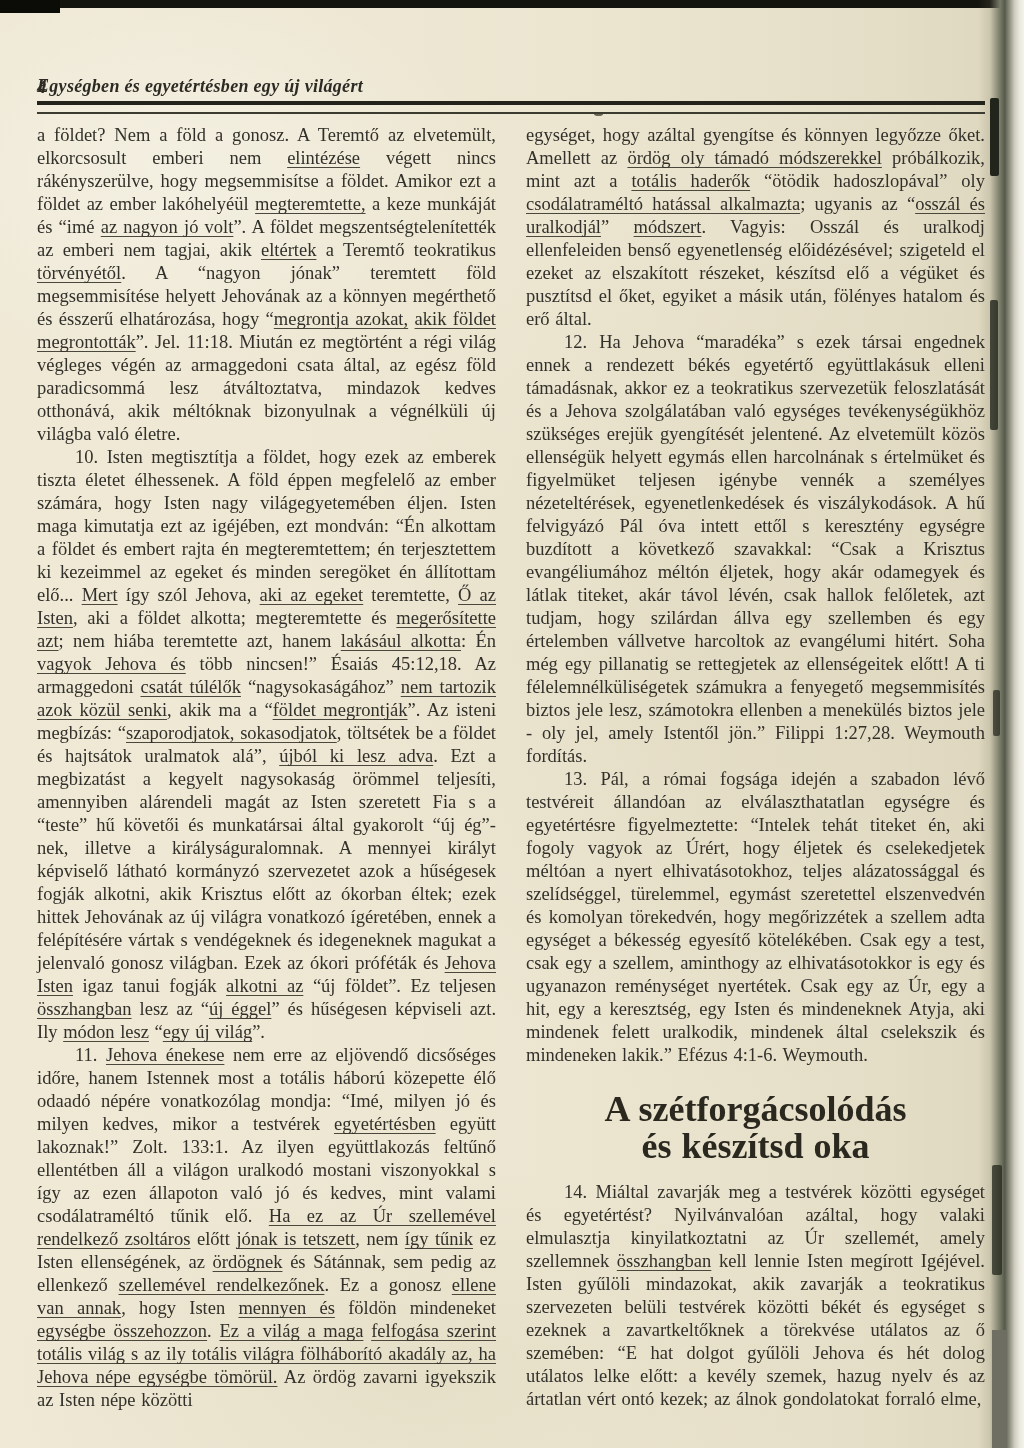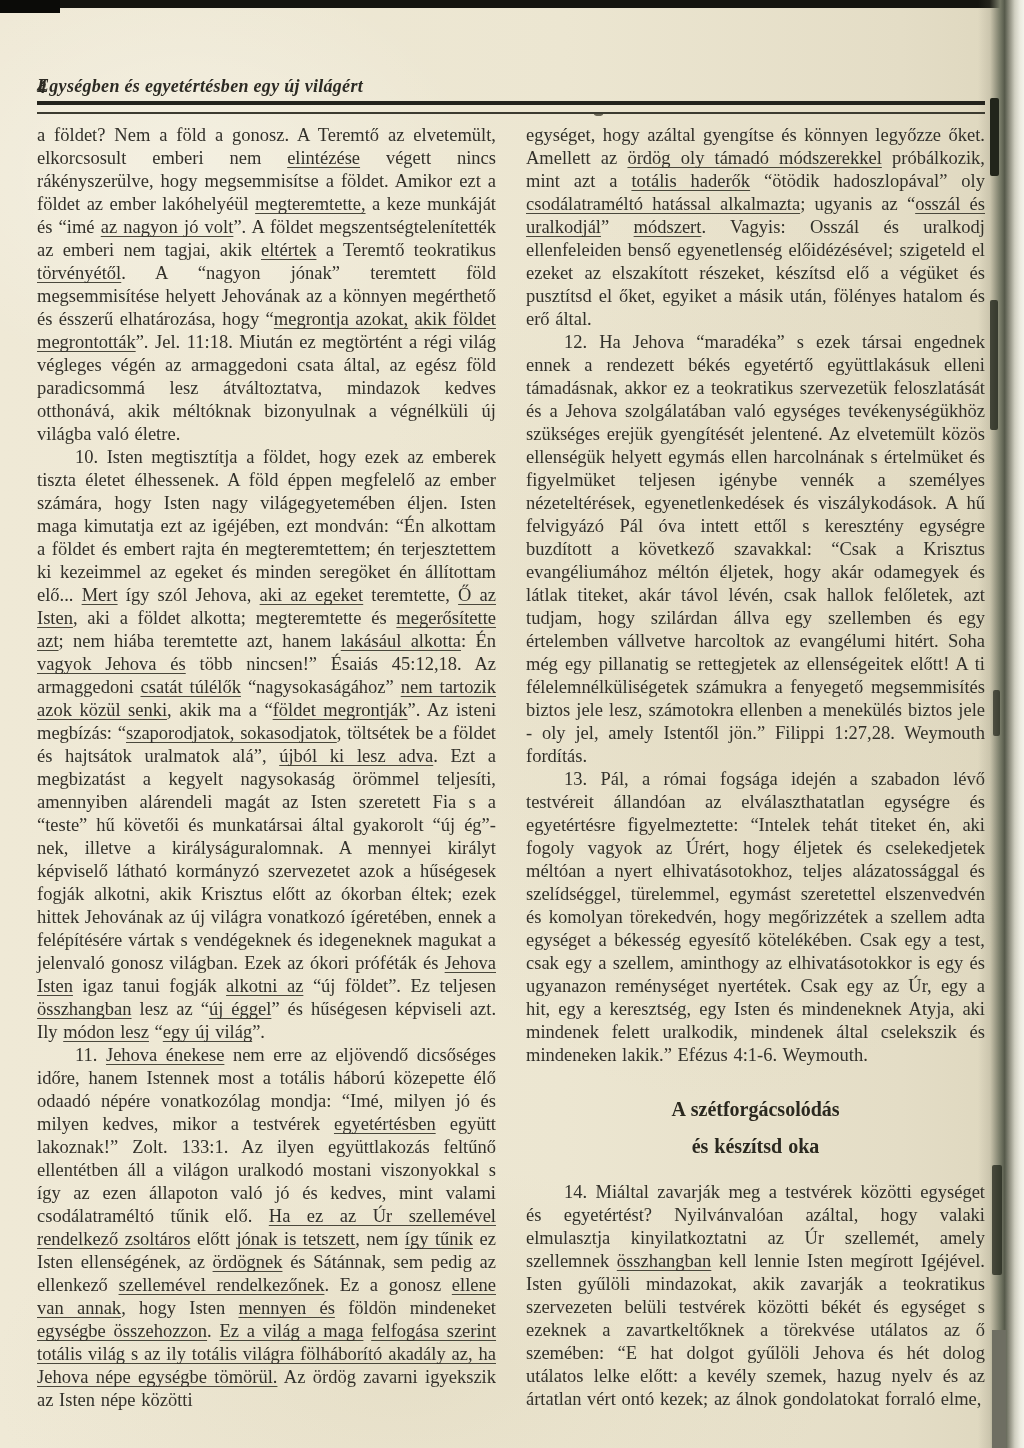--- a/index.html
+++ b/index.html
@@ -56,21 +56,21 @@
   
   .columns{
     position:absolute;top:124px;left:37px;width:948px;bottom:0;
     display:flex;gap:30px;color:#32302a;
   }
   .col{width:459px;font-size:18.5px;line-height:23px;text-align:justify;word-spacing:1px;}
   .col p{margin:0;}
   .col p.indent{text-indent:38px;}
   u{text-decoration-thickness:1px;text-underline-offset:3px;text-decoration-color:#4a483c;text-decoration-skip-ink:none;}
   .section-heading{
-    text-align:center;font-weight:bold;font-size:20px;line-height:37px;color:#2a281f;
+    text-align:center;font-weight:bold;font-size:36px;line-height:37px;color:#2a281f;
     margin:24px 0 16px 0;text-indent:0 !important;
   }
 </style>
 </head>
 <body>
 
 <div class="page">
 
   <div class="top-bar"></div>
   <div class="top-bar-chunk"></div>

